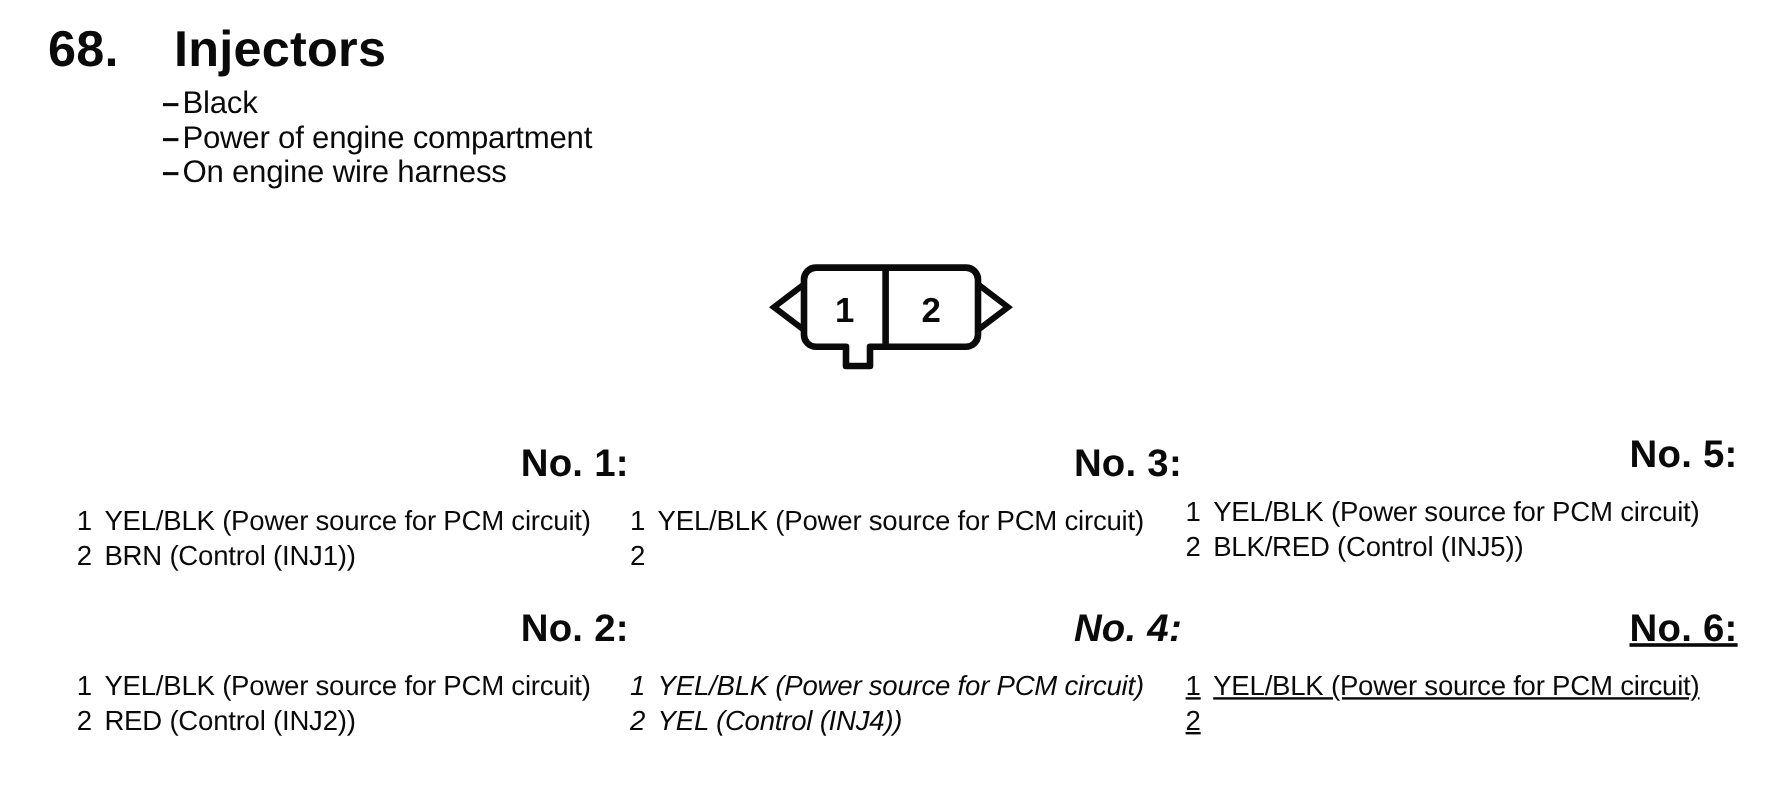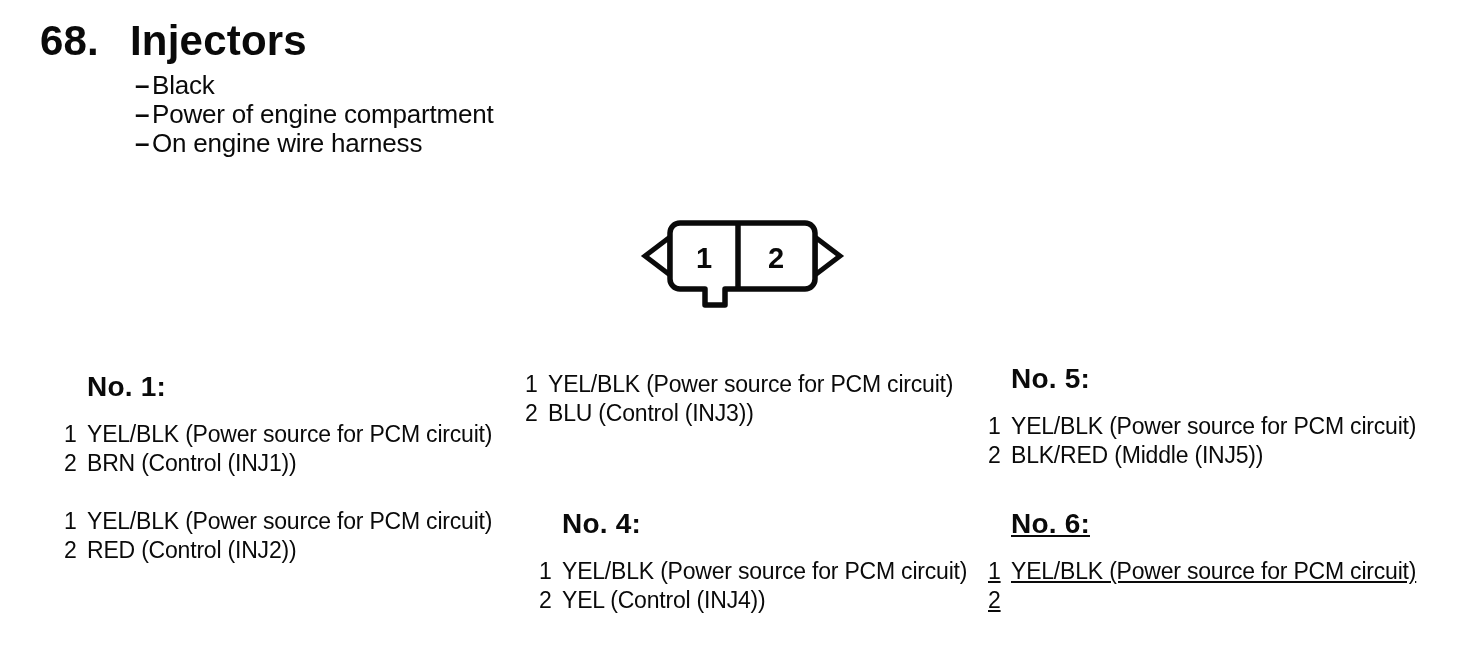--- a/index.html
+++ b/index.html
@@ -20,21 +20,21 @@
     position: absolute;
     inset: 0;
     background: #ffffff;
   }
   
   .title-row {
     position: absolute;
     left: 40px;
     top: 22px;
     display: flex;
-    gap: 31px;
+    gap: 46px;
     align-items: baseline;
     font-weight: bold;
     font-size: 42px;
     line-height: 38px;
     letter-spacing: 0.2px;
     white-space: nowrap;
   }
   
   .notes {
     position: absolute;
@@ -72,24 +72,25 @@
     fill: #0a0a0a;
   }
   
   .pin-section {
     position: absolute;
     width: 460px;
     white-space: nowrap;
   }
   .pin-section h2 {
     margin: 0 0 17px 23px;
-    font-size: 28px;
+    font-size: 32px;
     line-height: 33px;
     font-weight: bold;
     letter-spacing: 0.2px;
+    text-align: right;
   }
   .pin-row {
     display: flex;
     font-size: 23px;
     line-height: 29px;
     letter-spacing: -0.2px;
   }
   .pin-row .pin-num {
     width: 23px;
     flex: 0 0 23px;
@@ -141,62 +142,63 @@
       <span class="pin-num">1</span>
       <span class="pin-desc">YEL/BLK (Power source for PCM circuit)</span>
     </div>
     <div class="pin-row">
       <span class="pin-num">2</span>
       <span class="pin-desc">BRN (Control (INJ1))</span>
     </div>
   </div>
 
   <div class="pin-section" style="left:64px; top:507px;">
+    <h2>No. 2:</h2>
     <div class="pin-row">
       <span class="pin-num">1</span>
       <span class="pin-desc">YEL/BLK (Power source for PCM circuit)</span>
     </div>
     <div class="pin-row">
       <span class="pin-num">2</span>
       <span class="pin-desc">RED (Control (INJ2))</span>
     </div>
   </div>
 
   <div class="pin-section" style="left:525px; top:370px;">
-    <div class="pin-row">
-      <span class="pin-num">1</span>
-      <span class="pin-desc">YEL/BLK (Power source for PCM circuit)</span>
-    </div>
-    <div class="pin-row">
-      <span class="pin-num">2</span>
-      <span class="pin-desc">BLU (Control (INJ3))</span>
-    </div>
-  </div>
-
-  <div class="pin-section" style="left:539px; top:507px;">
+    <h2>No. 3:</h2>
+    <div class="pin-row">
+      <span class="pin-num">1</span>
+      <span class="pin-desc">YEL/BLK (Power source for PCM circuit)</span>
+    </div>
+    <div class="pin-row">
+      <span class="pin-num">2</span>
+    </div>
+  </div>
+
+  <div class="pin-section" style="left:525px; top:507px;font-style:italic;">
     <h2>No. 4:</h2>
     <div class="pin-row">
       <span class="pin-num">1</span>
       <span class="pin-desc">YEL/BLK (Power source for PCM circuit)</span>
     </div>
     <div class="pin-row">
       <span class="pin-num">2</span>
       <span class="pin-desc">YEL (Control (INJ4))</span>
     </div>
   </div>
 
   <div class="pin-section" style="left:988px; top:362px;">
     <h2>No. 5:</h2>
     <div class="pin-row">
       <span class="pin-num">1</span>
       <span class="pin-desc">YEL/BLK (Power source for PCM circuit)</span>
     </div>
     <div class="pin-row">
       <span class="pin-num">2</span>
-      <span class="pin-desc">BLK/RED (Middle (INJ5))</span>
+      <span class="pin-desc">BLK/RED (Control (INJ5))</span>
     </div>
   </div>
 
   <div class="pin-section" style="left:988px; top:507px;text-decoration:underline;">
     <h2>No. 6:</h2>
     <div class="pin-row">
       <span class="pin-num">1</span>
       <span class="pin-desc">YEL/BLK (Power source for PCM circuit)</span>
     </div>
     <div class="pin-row">

